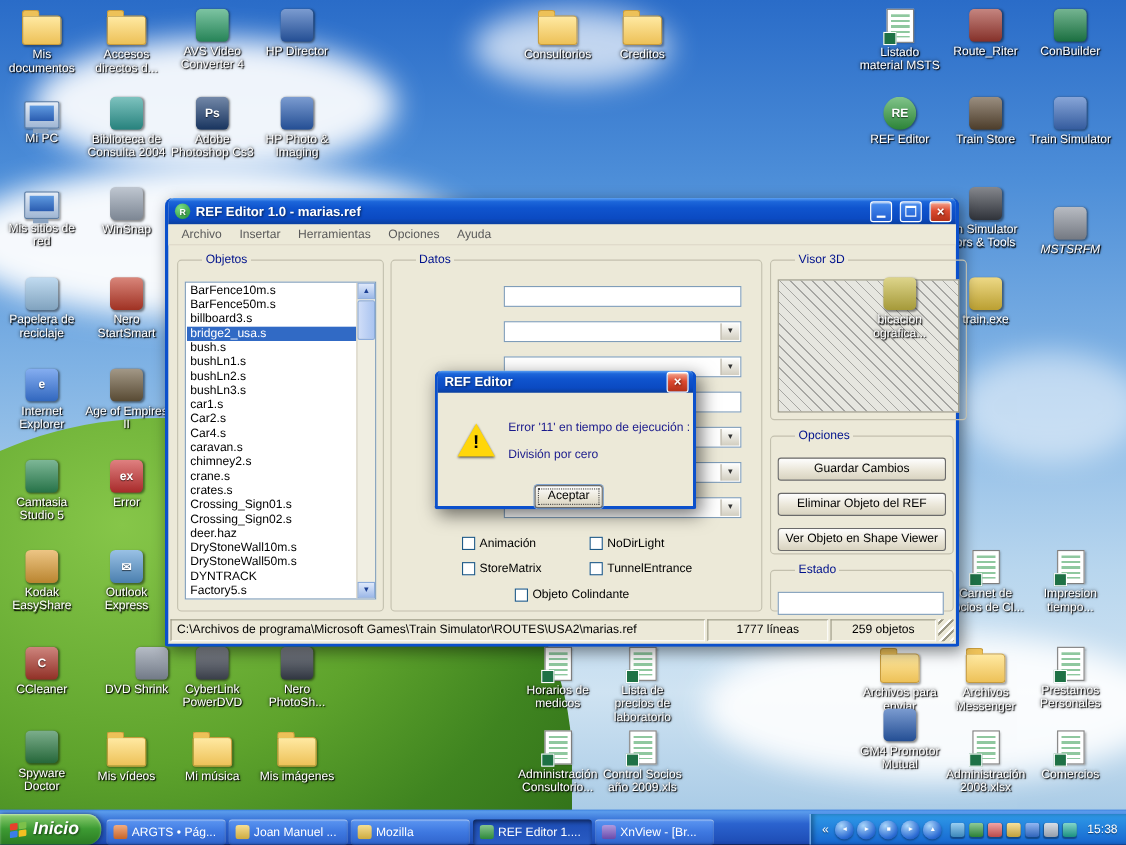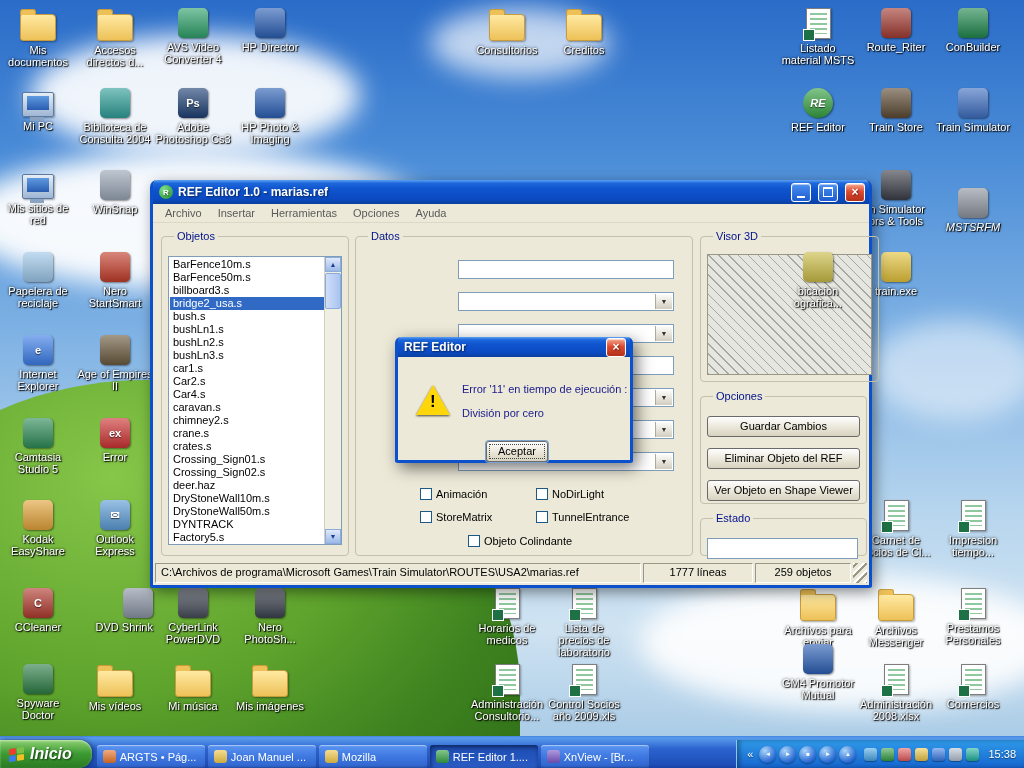--- a/index.html
+++ b/index.html
@@ -54,21 +54,21 @@
     background:linear-gradient(#4a8ef0,#1e5cd0);display:flex;align-items:center;justify-content:center;
     color:#fff;font-size:12px;line-height:1;box-shadow:inset 0 1px 1px rgba(255,255,255,.6);box-sizing:border-box;}
   .cap-btn.minb::after{content:"";width:8px;height:2px;background:#fff;margin-top:10px;}
   .cap-btn.maxb::after{content:"";width:8px;height:7px;border:1px solid #fff;border-top-width:2px;}
   .cap-btn.close{background:linear-gradient(#f5a790,#dd4a30 45%,#b33018);}
   .menubar{height:18px;display:flex;align-items:center;padding-left:4px;font-size:11px;color:#5a5a5a;
     background:#ece9d8;border-bottom:1px solid #dcd8c8;}
   .menu-item{padding:1px 8px;}
   .client{position:absolute;left:0;top:42px;right:0;bottom:0;}
   .grp{position:absolute;border:1px solid #c3c0ae;border-radius:4px;margin:0;padding:0;box-sizing:border-box;}
-  .grp legend{font-size:11px;color:#00128c;padding:0 3px;margin-left:12px;}
+  .grp legend{font-size:11px;color:#00128c;padding:0 3px;margin-left:22px;}
   
   .grp-objetos{left:8px;top:8px;width:188px;height:326px;}
   .listbox{position:absolute;left:6px;right:6px;top:14px;bottom:10px;background:#fff;
     border:1px solid #7f9db9;overflow:hidden;}
   .lb-items{position:absolute;left:1px;top:1px;right:17px;}
   .lbi{height:13px;line-height:13px;font-size:11px;padding-left:3px;white-space:nowrap;color:#000;}
   .lbi.sel{background:#316ac5;color:#fff;}
   .sbar{position:absolute;top:0;bottom:0;right:0;width:16px;background:#f0eee2;border-left:1px solid #d4d0c0;}
   .sb-arrow{position:absolute;left:0;width:16px;height:15px;background:linear-gradient(#dfe9fb,#9cb8e8);
     border:1px solid #8cacdc;box-sizing:border-box;display:flex;align-items:center;justify-content:center;
@@ -213,21 +213,21 @@
     </div>
     <div class="desk-icon" style="left: 155px; top: 88px;">
       <div class="ic app" style="background-color: rgb(29, 63, 115);">Ps</div>
       <div class="lbl">Adobe Photoshop Cs3</div>
     </div>
     <div class="desk-icon" style="left: 232px; top: 88px;">
       <div class="ic app" style="background-color: rgb(43, 95, 180);"></div>
       <div class="lbl">HP Photo &amp; Imaging</div>
     </div>
     <div class="desk-icon" style="left: 780px; top: 88px;">
-      <div class="ic app" style="background-color: rgb(53, 160, 67); border-radius: 50%; font-style: italic;">RE</div>
+      <div class="ic app" style="background-color: rgb(53, 160, 67); border-radius: 50%;">RE</div>
       <div class="lbl">REF Editor</div>
     </div>
     <div class="desk-icon" style="left: 858px; top: 88px;">
       <div class="ic app" style="background-color: rgb(93, 74, 51);"></div>
       <div class="lbl">Train Store</div>
     </div>
     <div class="desk-icon" style="left: 935px; top: 88px;">
       <div class="ic app" style="background-color: rgb(63, 111, 192);"></div>
       <div class="lbl">Train Simulator</div>
     </div>

